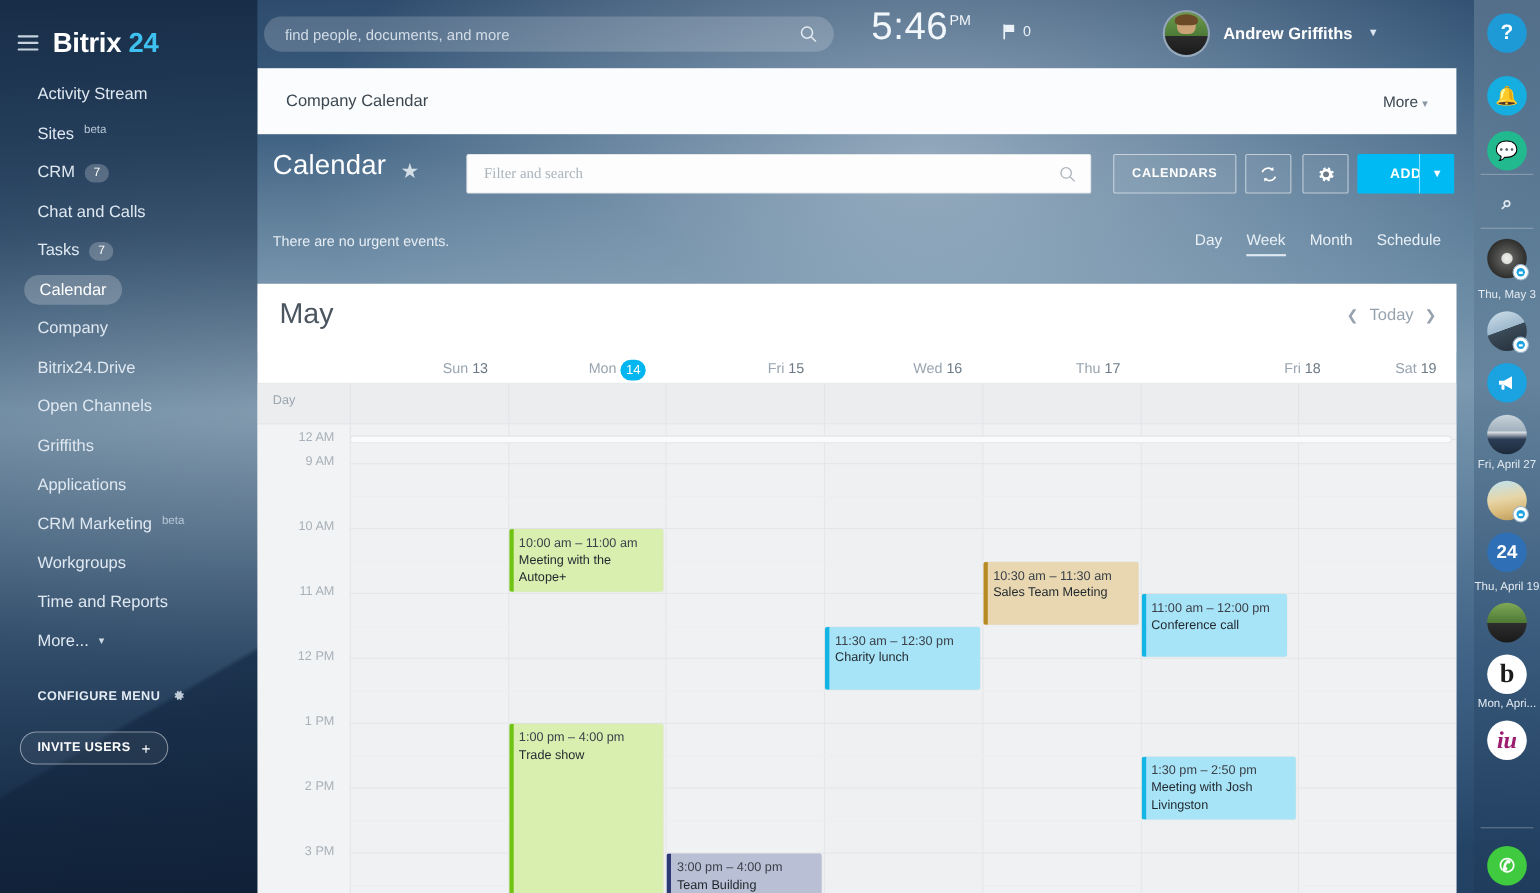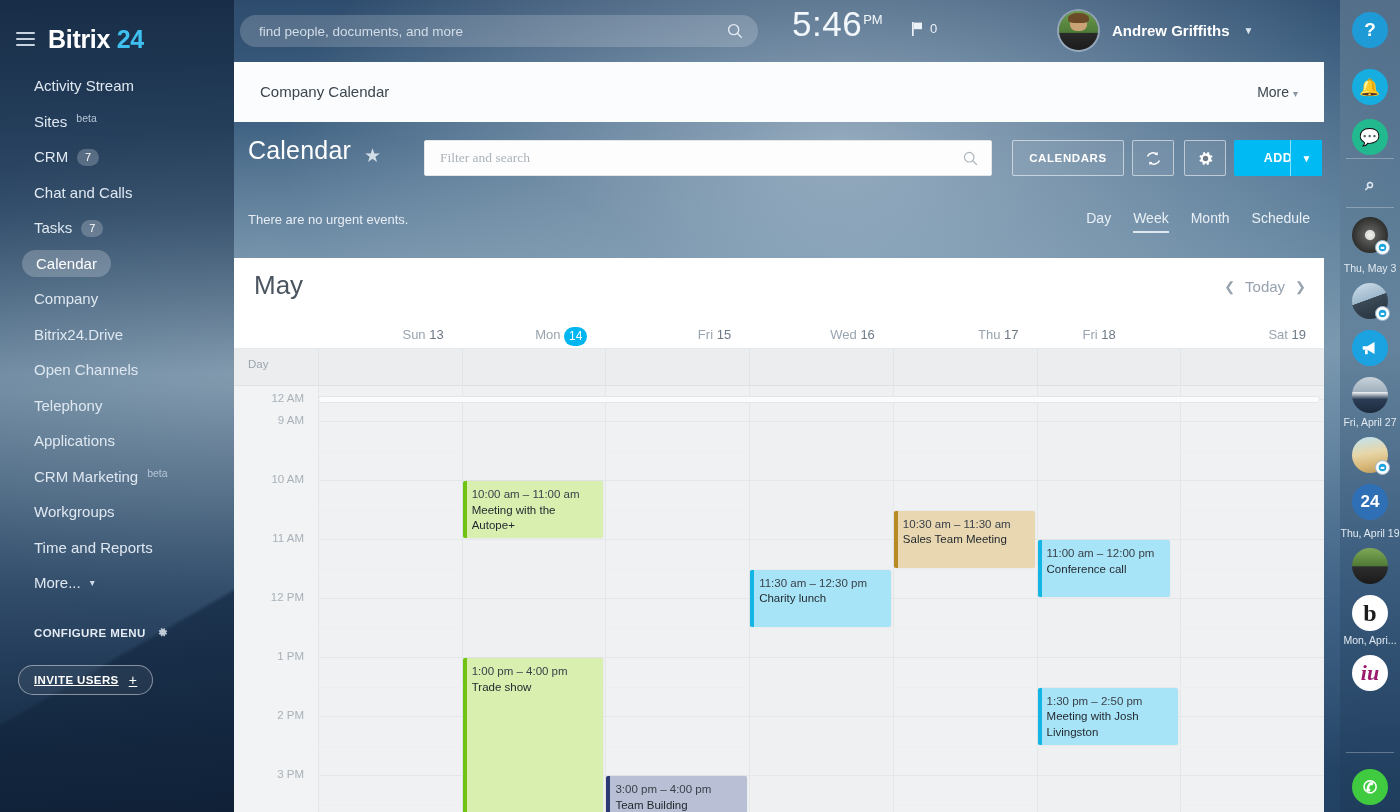--- a/index.html
+++ b/index.html
@@ -72,21 +72,20 @@
     font-size: 11.5px; font-weight:bold; letter-spacing:0.4px; color:#e3ebf3; cursor:pointer;
   }
   .gear-sm { width:13px; height:13px; opacity:.85;}
   .invite-btn {
     margin: 22px 0 0 18px;
     display:inline-flex; align-items:center; gap:10px;
     height: 30px; padding: 0 15px;
     border: 1px solid rgba(255,255,255,0.45); border-radius: 15px;
     color:#fff; font-size:11.5px; font-weight:bold; letter-spacing:0.4px; cursor:pointer;
     background: rgba(255,255,255,0.06);
-    text-decoration: underline;
   }
   .invite-btn .plus { font-size:14px; font-weight:normal; }
 
   
   #topbar {
     position:absolute; left:234px; top:0; width:1192px; height:62px; z-index: 15; padding-left: 36px;
   }
   .search-box {
     position:absolute; left:6px; top:15px; width:518px; height:32px;
     background: rgba(255,255,255,0.18);
@@ -284,21 +283,21 @@
         <div class="nav-item">
           <span class="lbl">Company</span>
         </div>
         <div class="nav-item">
           <span class="lbl">Bitrix24.Drive</span>
         </div>
         <div class="nav-item">
           <span class="lbl">Open Channels</span>
         </div>
         <div class="nav-item">
-          <span class="lbl">Telephony</span>
+          <span class="lbl">Griffiths</span>
         </div>
         <div class="nav-item">
           <span class="lbl">Applications</span>
         </div>
         <div class="nav-item">
           <span class="lbl">CRM Marketing</span>
           <span class="beta">beta</span>
         </div>
         <div class="nav-item">
           <span class="lbl">Workgroups</span>
@@ -423,21 +422,21 @@
         <span class="arrow">❯</span>
       </div>
     </div>
 
     <div class="day-head" id="day-head">
         <div class="cell" style="left: 84px; width: 143.714px;"><span>Sun</span> <b>13</b></div>
         <div class="cell" style="left: 227.714px; width: 143.714px;"><span>Mon</span> <span class="today-badge">14</span></div>
         <div class="cell" style="left: 371.429px; width: 143.714px;"><span>Fri</span> <b>15</b></div>
         <div class="cell" style="left: 515.143px; width: 143.714px;"><span>Wed</span> <b>16</b></div>
         <div class="cell" style="left: 658.857px; width: 143.714px;"><span>Thu</span> <b>17</b></div>
-        <div class="cell" style="left: 756px; width: 143.714px;"><span>Fri</span> <b>18</b></div>
+        <div class="cell" style="left: 841px; width: 143.714px;"><span>Fri</span> <b>18</b></div>
         <div class="cell" style="left: 946.286px; width: 143.714px;"><span>Sat</span> <b>19</b></div>
       </div>
 
     <div class="allday-row" id="allday-row">
       <span class="lbl">Day</span>
     <div class="vline" style="left: 84px; height: 37px;"></div>
         <div class="vline" style="left: 227.714px; height: 37px;"></div>
         <div class="vline" style="left: 371.429px; height: 37px;"></div>
         <div class="vline" style="left: 515.143px; height: 37px;"></div>
         <div class="vline" style="left: 658.857px; height: 37px;"></div>

